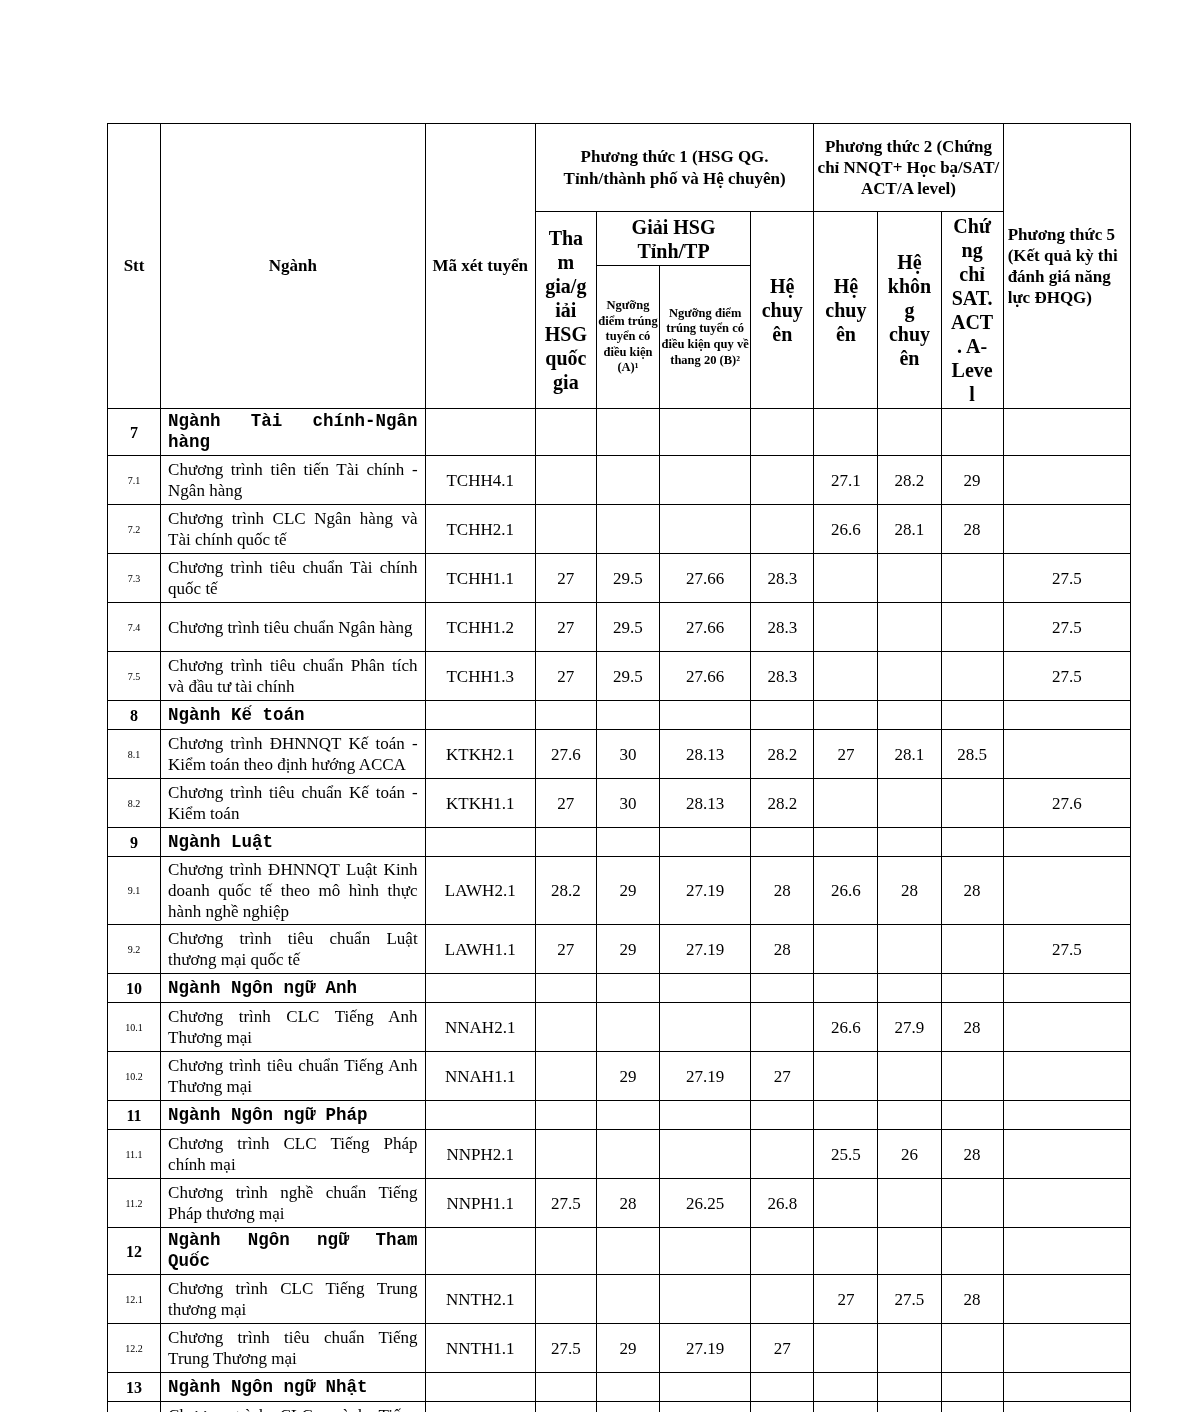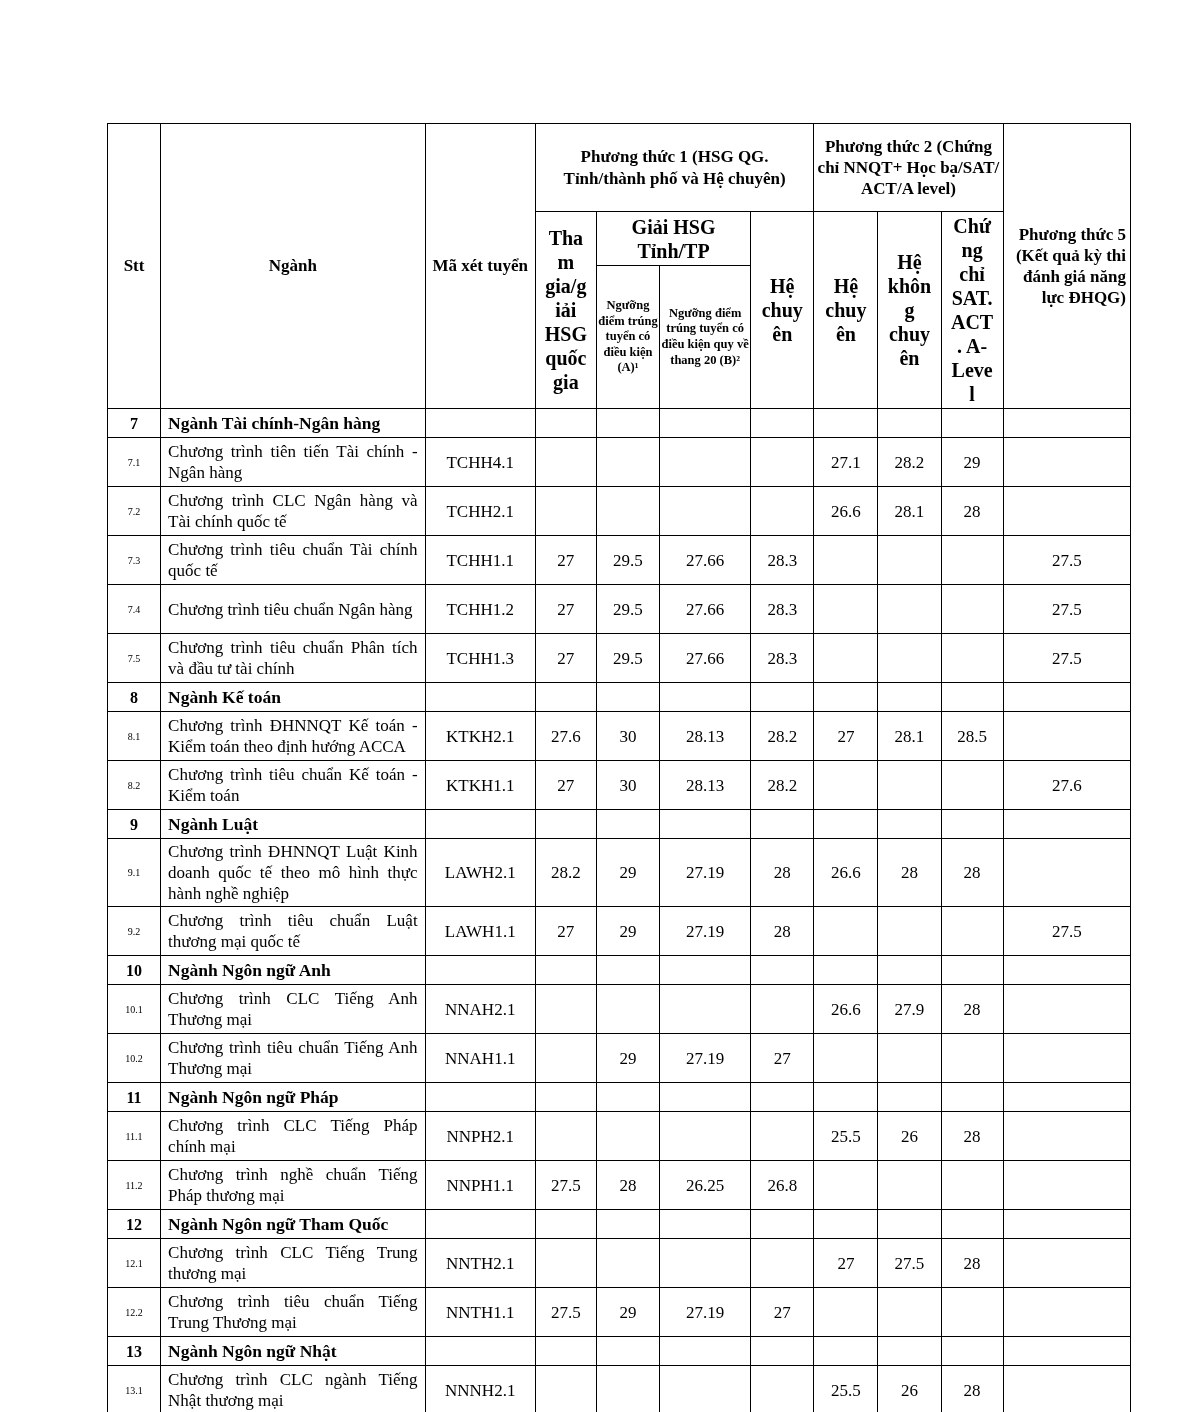--- a/index.html
+++ b/index.html
@@ -44,37 +44,37 @@
     font-size: 20px;
     line-height: 1.2;
     padding: 2px 8px;
   }
   .adm th.leaf {
     font-size: 12.5px;
     line-height: 1.25;
     padding: 2px 1px;
   }
   .adm th.pt5-h {
-    text-align: right;
+    text-align: left;
     padding: 2px 4px;
   }
   .adm td {
     font-size: 17px;
     line-height: 21px;
     padding: 2px 4px;
     text-align: center;
   }
   .adm td.stt { font-size: 10px; }
   .adm td.nganh {
     text-align: justify;
     padding: 2px 7px;
   }
   .adm tr.category td { height: 24px; }
   .adm tr.category td.stt { font-weight: bold; font-size: 16px; }
-  .adm tr.category td.nganh { font-weight: bold; font-size: 17.5px; }
+  .adm tr.category td.nganh { font-weight: bold; font-size: 17.5px; font-family: Liberation Mono, monospace; }
   .adm tr.program td { height: 44px; }
 </style>
 </head>
 <body>
 
 <div class="page">
   <div class="table-wrap">
     <table class="adm">
       <colgroup>
         <col style="width:53px">

